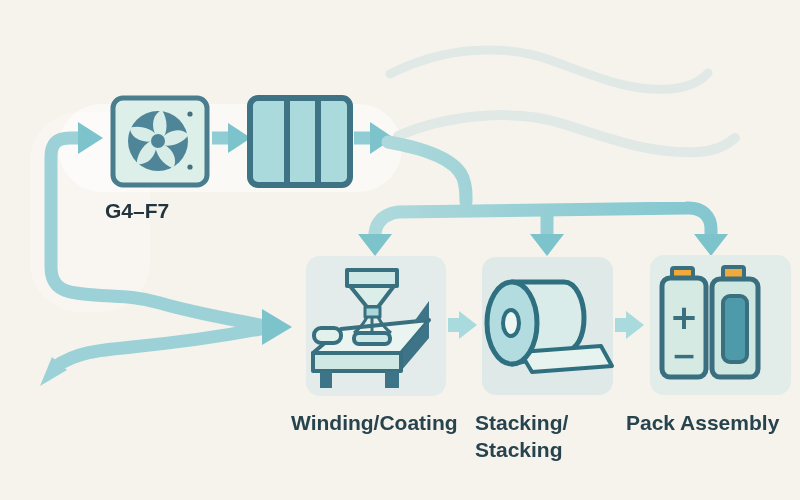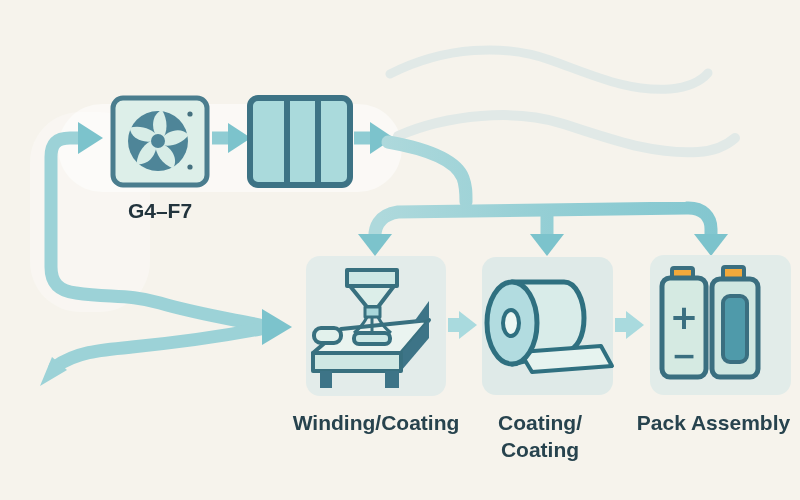--- a/index.html
+++ b/index.html
@@ -2,21 +2,21 @@
 <html><head>
 <meta charset="utf-8">
 <style>
   html,body{margin:0;padding:0;background:#ffffff;}
   .screen{
     position:relative;width:800px;height:500px;overflow:hidden;
     background:#f6f3ec;
     font-family:"Liberation Sans",sans-serif;
   }
   .screen svg{position:absolute;left:0;top:0;}
-  .lbl{position:absolute;text-align:center;font-weight:bold;}
+  .lbl{position:absolute;font-weight:bold;}
   .lbl-top{font-size:21px;color:#22343d;}
   .lbl-bottom{font-size:21px;color:#27434e;line-height:27px;}
   svg text{font-family:"DejaVu Sans","Liberation Sans",sans-serif;}
 </style>
 </head>
 <body>
 
 <div class="screen">
 
   <svg width="800" height="500" viewBox="0 0 800 500">
@@ -129,18 +129,18 @@
       <rect x="723" y="296" width="24" height="66" rx="7" fill="#4f9aaa" stroke="#3a6f80" stroke-width="4"></rect>
       <text x="684" y="317" text-anchor="middle" dominant-baseline="central" font-size="34" font-weight="bold" fill="#3a6f80">+</text>
       <text x="684" y="355" text-anchor="middle" dominant-baseline="central" font-size="30" font-weight="bold" fill="#3a6f80">−</text>
     </g>
   </svg>
 
   <div class="lbl lbl-top" style="left:105px;top:199px;width:110px;">G4–F7</div>
 
   <div class="lbl lbl-bottom" style="left:291px;top:409px;width:170px;">Winding/Coating</div>
   <div class="lbl lbl-bottom" style="left:475px;top:409px;width:130px;">
-    <div>Coating/</div>
-    <div>Coating</div>
+    <div>Stacking/</div>
+    <div>Stacking</div>
   </div>
   <div class="lbl lbl-bottom" style="left:626px;top:409px;width:175px;">Pack Assembly</div>
 
 </div>
 
 </body></html>

